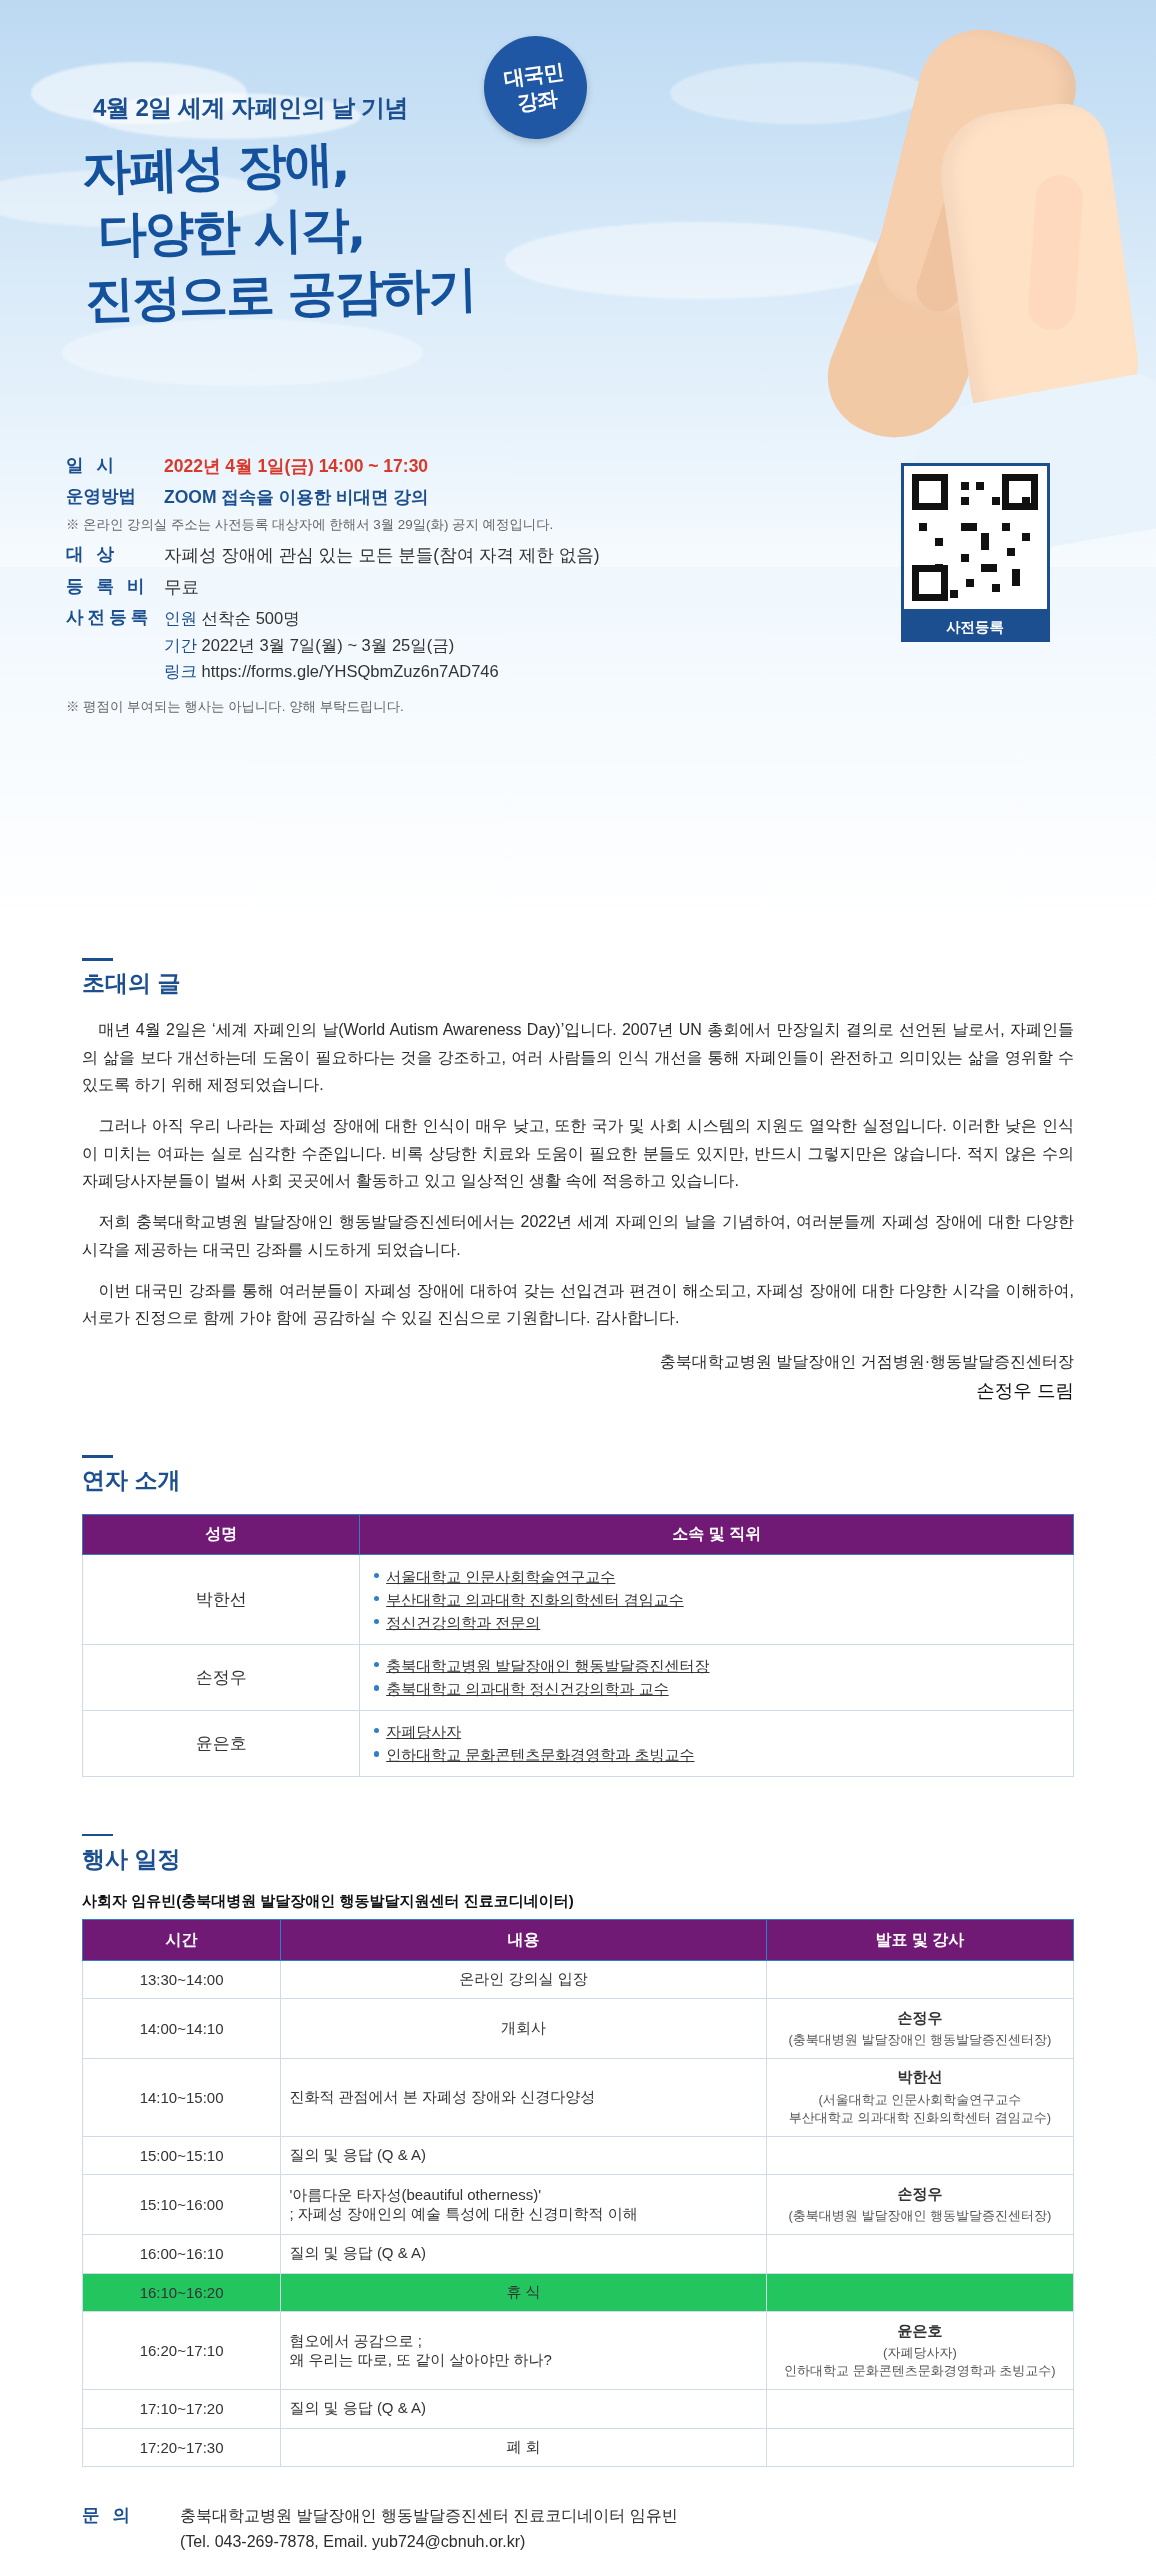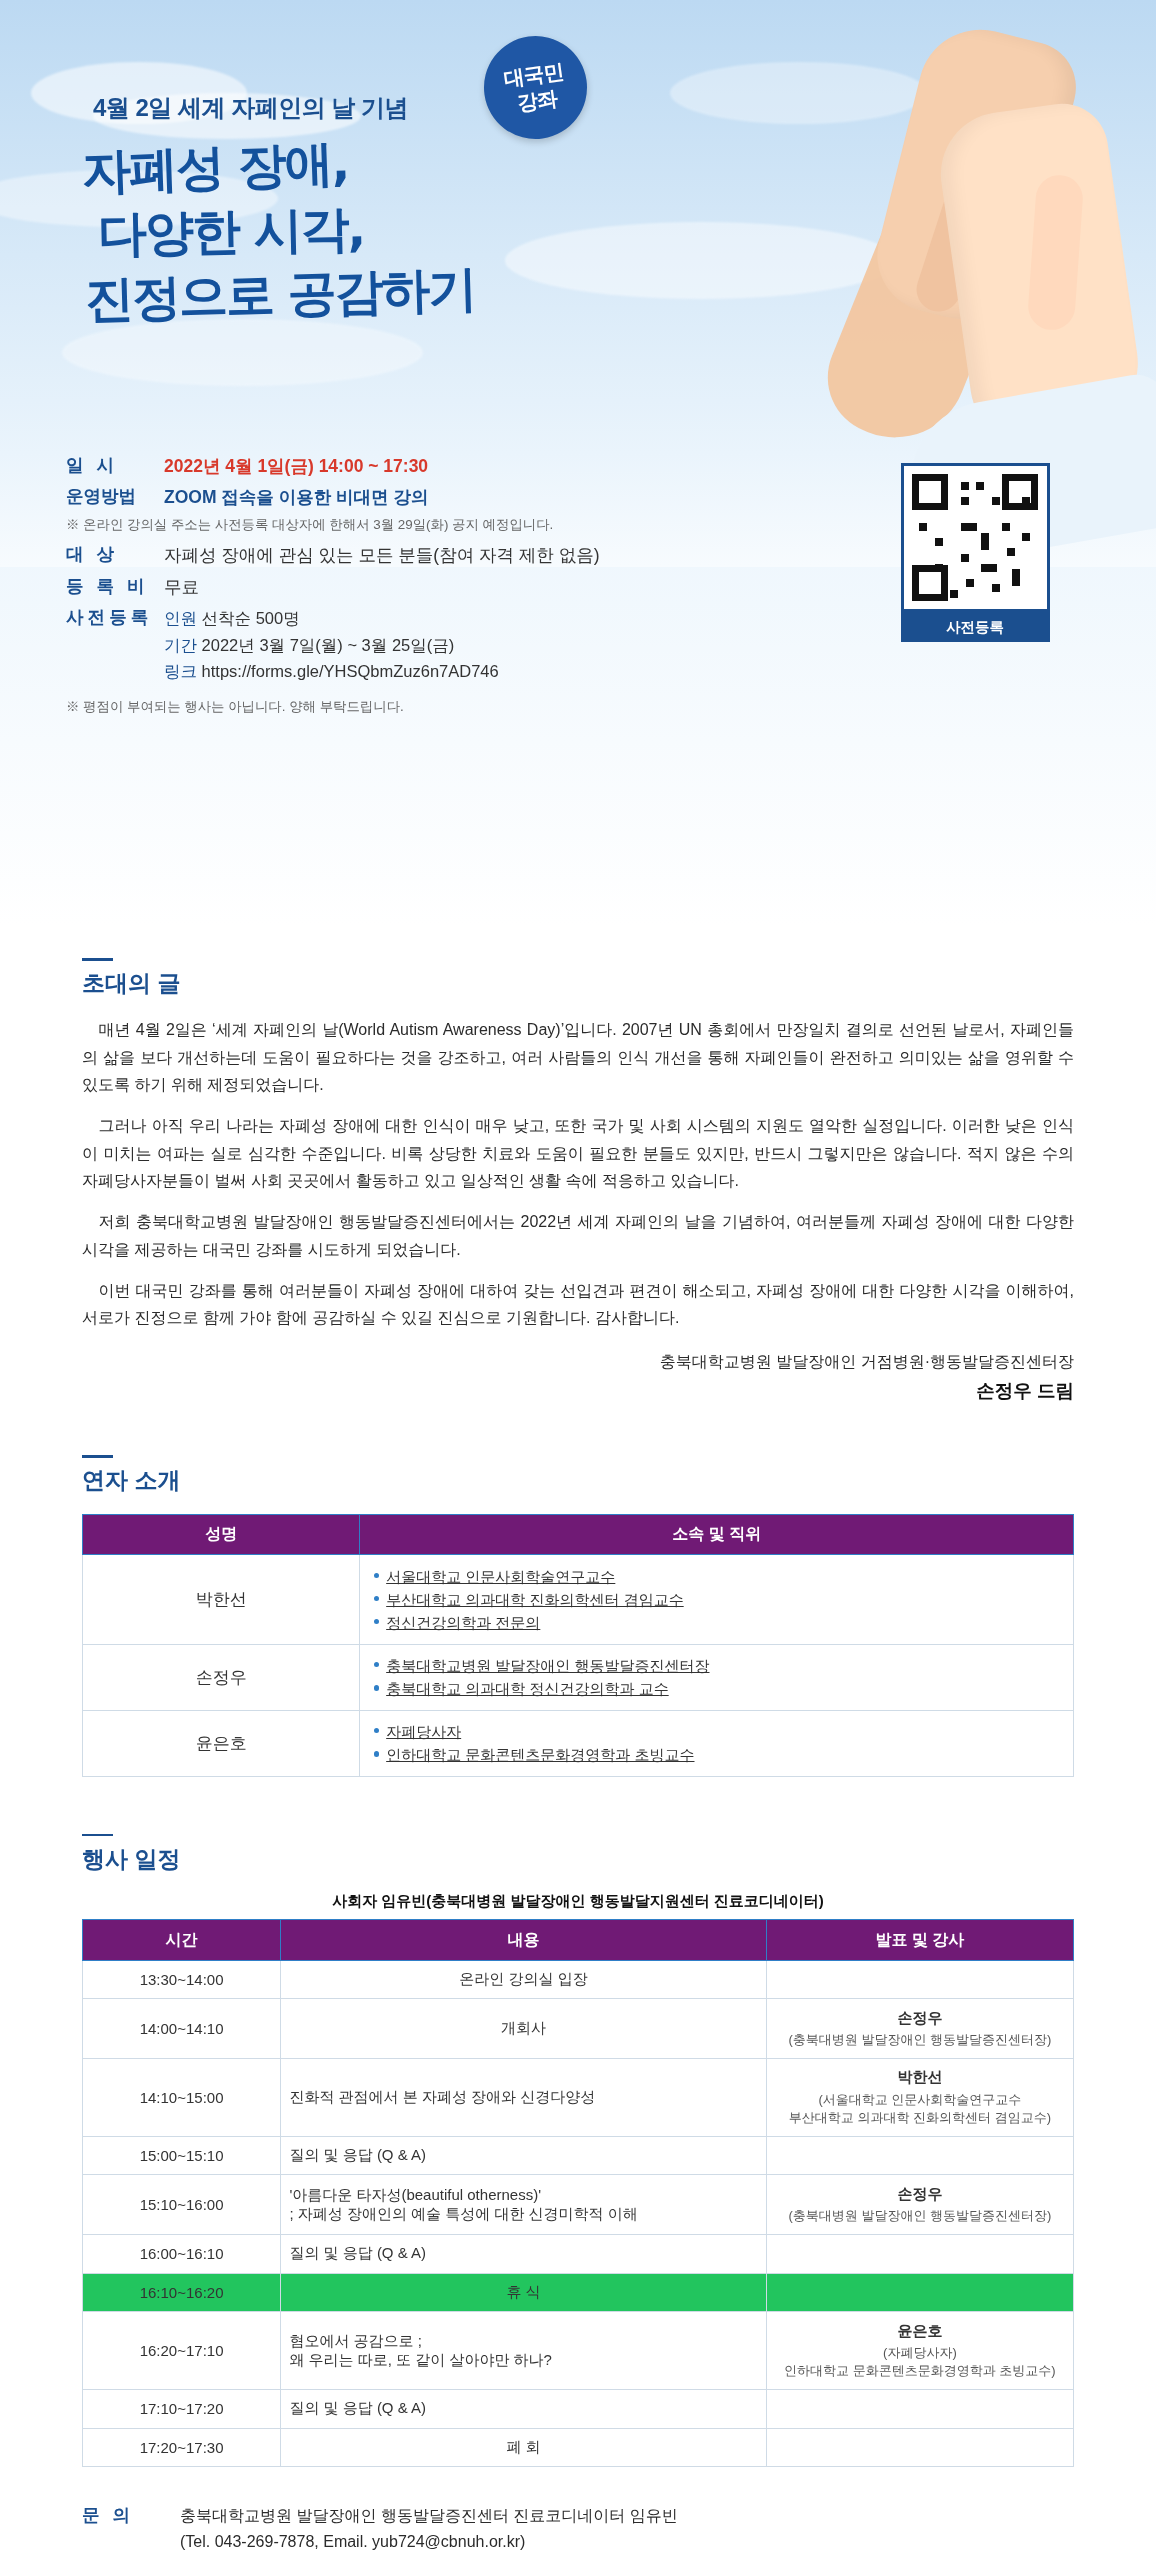--- a/index.html
+++ b/index.html
@@ -116,38 +116,38 @@
   
   .section { padding:0 82px; }
   .sec-title {
     font-size:23px; color:#1b4f8f; font-weight:bold; margin:0 0 17.5px 0;
   }
   .body-p {
     font-size:16px; line-height:1.72; color:#2b2b2b; text-indent:16.5px;
     margin:0 0 13.4px 0; text-align:justify;
   }
   .sign-1 { text-align:right; font-size:16px; color:#2b2b2b; margin-top:20.6px; }
-  .sign-2 { text-align:right; font-size:18.5px; color:#111; font-weight:bold; margin-top:5.2px; }
+  .sign-2 { text-align:right; font-size:18.5px; color:#111; font-weight:normal; margin-top:5.2px; }
 
   table { border-collapse:collapse; width:100%; }
   th {
     background:#701a75; color:#fff; font-size:16px; font-weight:bold;
     padding:9.3px 5.2px; border:0.5px solid #2f7fc7;
   }
   td { border:0.5px solid #cfdbe6; font-size:15px; padding:9.3px 8.2px; vertical-align:middle; }
   .td-c { text-align:center; }
   .speaker-name { font-size:17px; text-align:center; }
   ul.dots { margin:0; padding-left:17.5px; list-style:none;text-decoration:underline; }
   ul.dots li { position:relative; line-height:1.55; font-size:15px; }
   ul.dots li:before {
     content:""; position:absolute; left:-12.4px; top:8.2px;
     width:5.2px; height:5.2px; background:#2f7fc7; border-radius:50%;
   }
 
-  .host-line { text-align:center; font-size:15px; font-weight:bold; color:#111; margin-bottom:8.2px; }
+  .host-line { text-align:left; font-size:15px; font-weight:bold; color:#111; margin-bottom:8.2px; }
   .sub { display:block; font-size:13px; color:#555; margin-top:3.1px; }
   .row-gray td { background:#22c55e; }
 
   .contact { display:flex; padding:0 82px; margin-top:36px; }
   .contact-lbl { width:98px; flex:none; color:#1b4f8f; font-weight:bold; font-size:17.5px; letter-spacing:4.1px;}
   .contact-val { font-size:16px; line-height:1.6; color:#2b2b2b; }
 </style>
 </head>
 <body>
 

